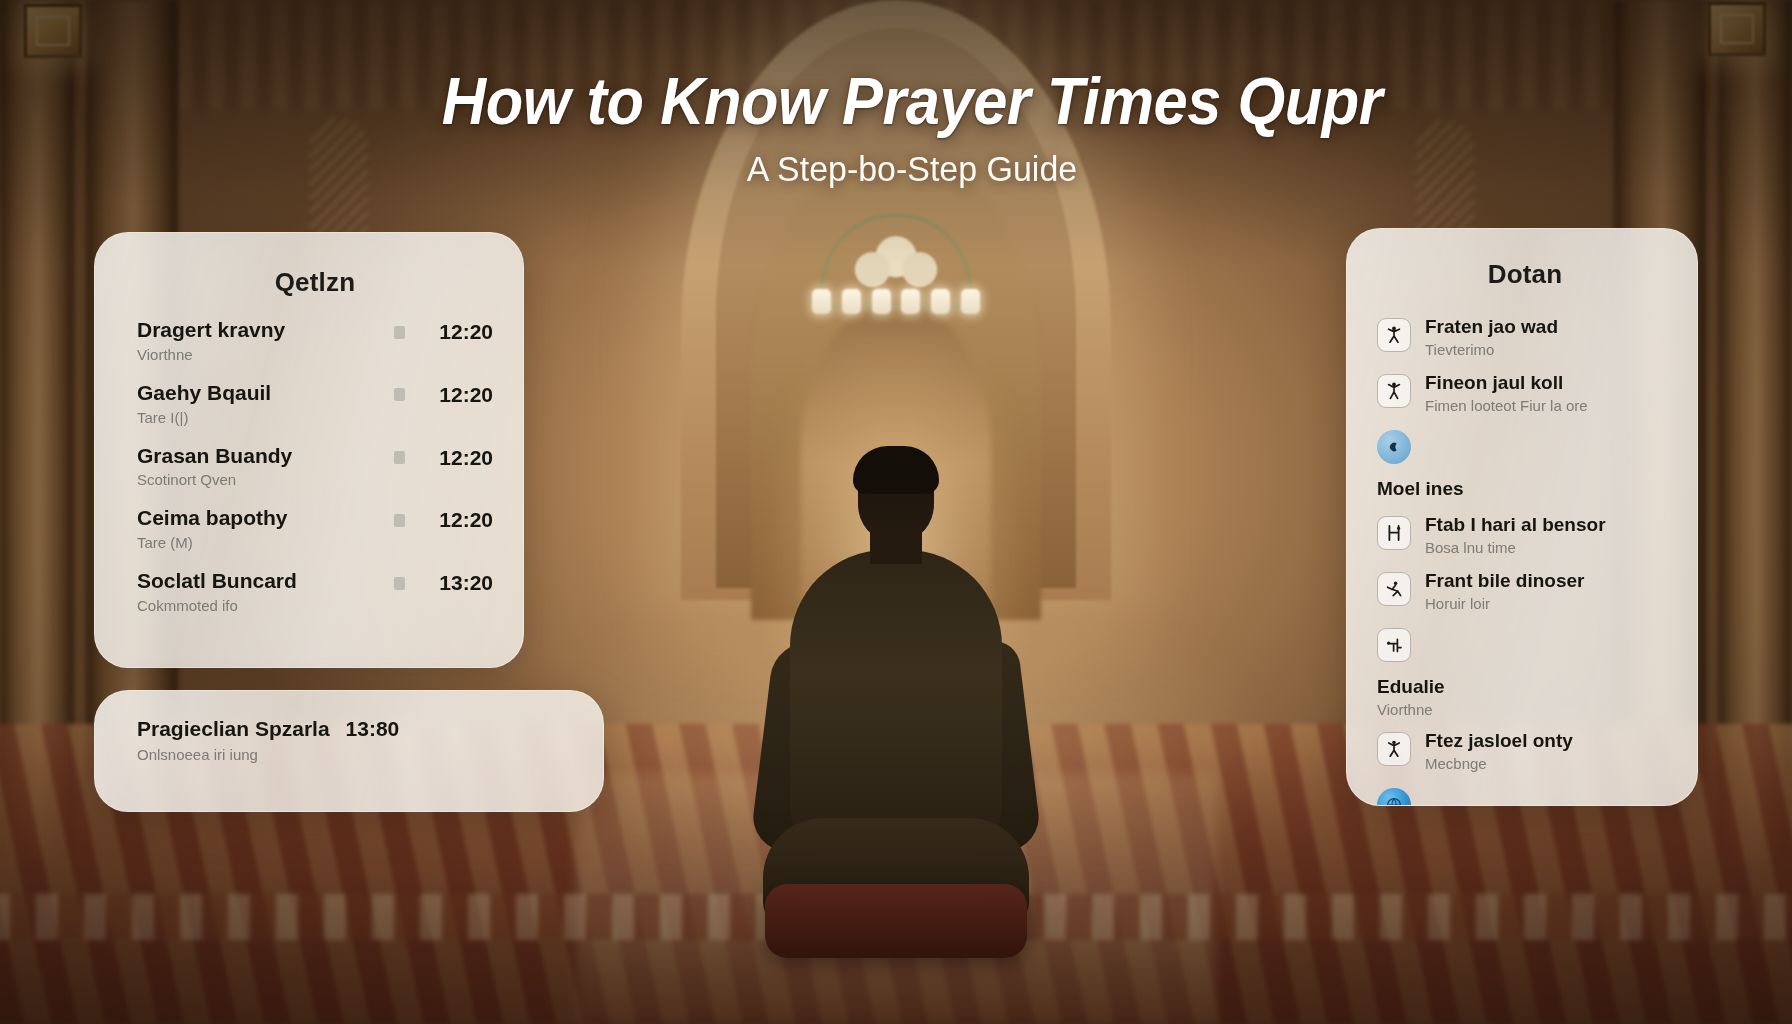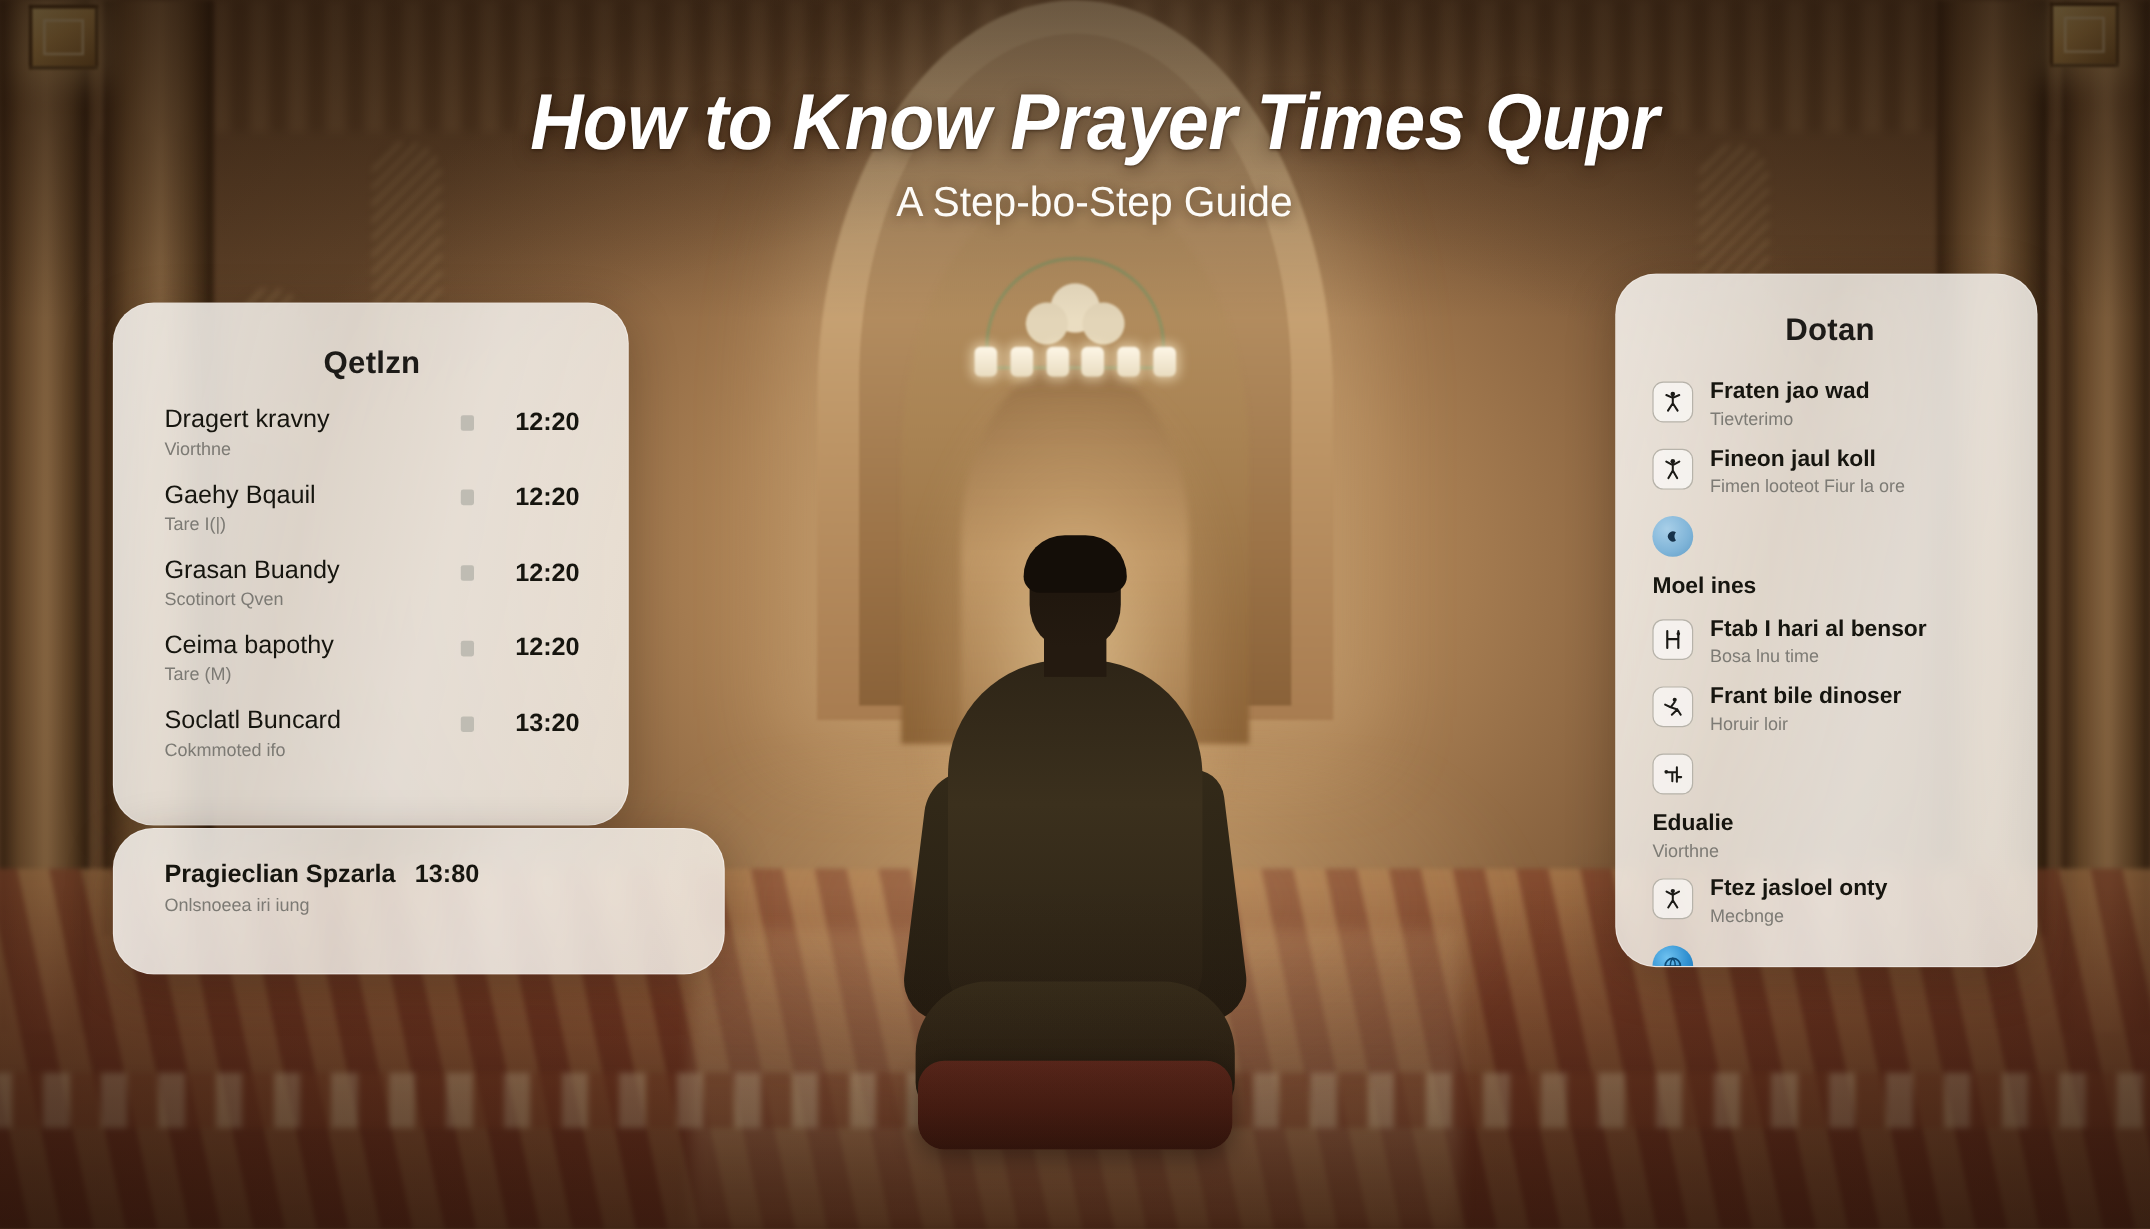--- a/index.html
+++ b/index.html
@@ -231,34 +231,34 @@
     box-shadow: 0 10px 40px rgba(34,18,6,0.28);
     backdrop-filter: blur(9px);
     overflow: hidden;
   }
   .card::before {
     content:''; position:absolute; inset:0; pointer-events:none;
     background: linear-gradient(104deg, rgba(255,255,255,0.30) 0%, rgba(255,255,255,0.05) 38%, rgba(255,255,255,0.22) 62%, rgba(250,245,235,0.10) 100%);
   }
   .card-body { position: relative; }
 
-  #left-card { left: 94px; top: 232px; width: 430px; height: 436px; padding: 34px 40px 0 42px; margin-top: 20px; }
+  #left-card { left: 94px; top: 232px; width: 430px; height: 436px; padding: 34px 30px 0 42px; }
   #bottom-card { left: 94px; top: 690px; width: 510px; height: 122px; padding: 26px 30px 0 42px; }
   #right-card { right: 94px; top: 228px; width: 352px; height: 578px; padding: 30px 24px 0 30px; }
 
   .card-title {
     text-align: center; font-size: 26px; font-weight: bold; color: #1d1b18;
     letter-spacing: 0.2px; margin-bottom: 20px;
   }
   #right-card .card-title { margin-bottom: 26px; }
 
   
   .prayer-row { display: flex; align-items: flex-start; margin-bottom: 18px; }
   .prayer-texts { flex: 1 1 auto; min-width: 0; }
-  .prayer-name { font-size: 21px; font-weight: normal; color: #16150f; line-height: 1.18; }
+  .prayer-name { font-size: 21px; font-weight: bold; color: #16150f; line-height: 1.18; }
   .prayer-sub { font-size: 15px; color: #7c7a74; margin-top: 3px; }
   .prayer-meta { display: flex; align-items: center; gap: 16px; padding-top: 2px; }
   .prayer-dot {
     width: 11px; height: 13px; border-radius: 2px;
     background: #b9b6ae; opacity: .85;
   }
   .prayer-time { font-size: 21px; font-weight: bold; color: #16150f; min-width: 72px; text-align: right; }
 
   
   .bottom-line { display: flex; align-items: baseline; gap: 16px; }

